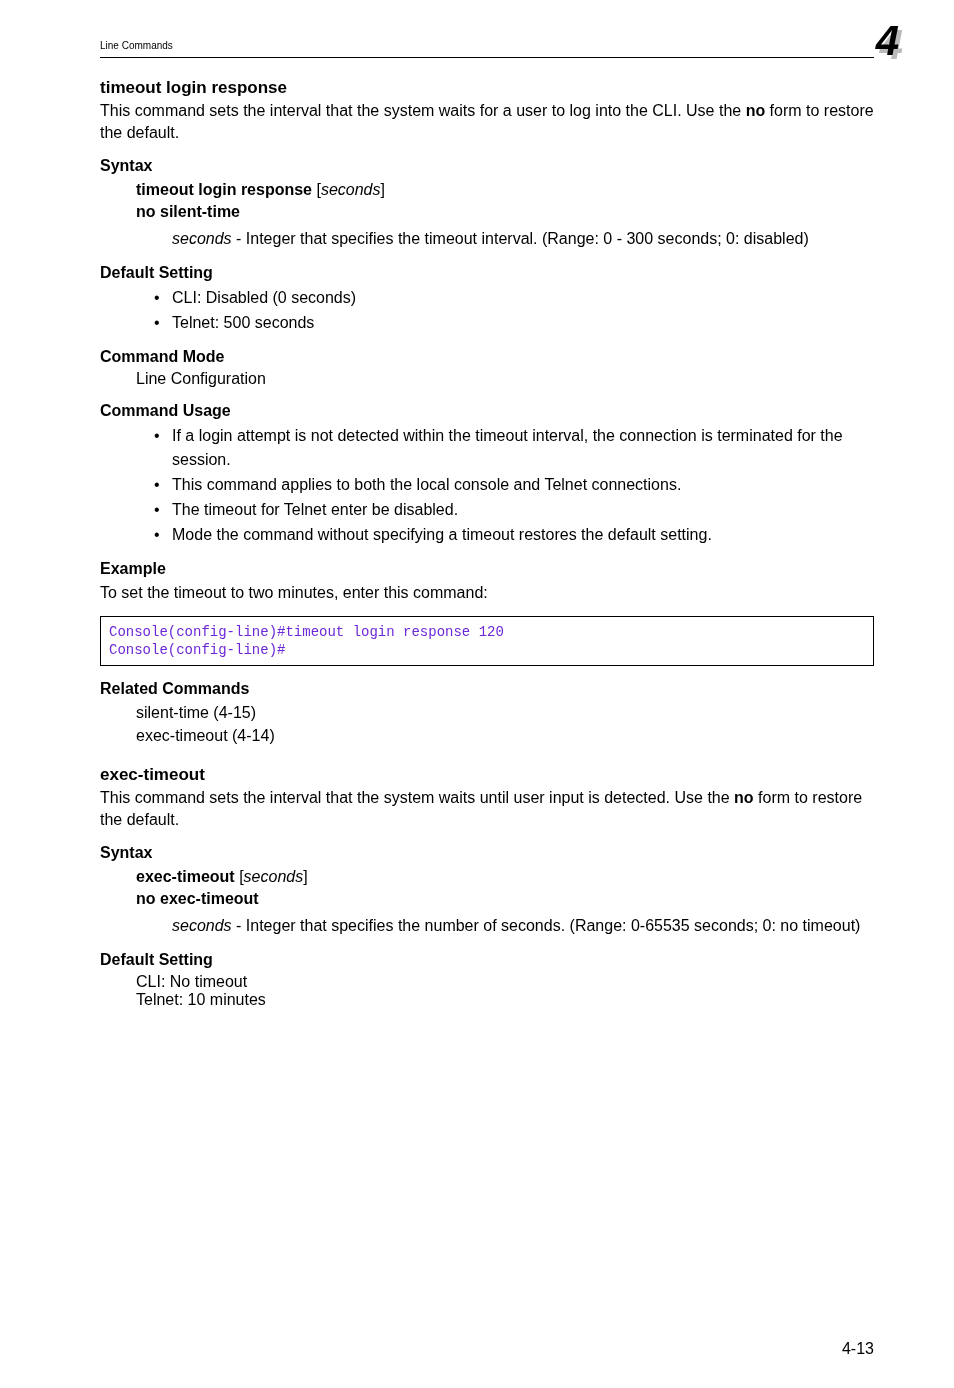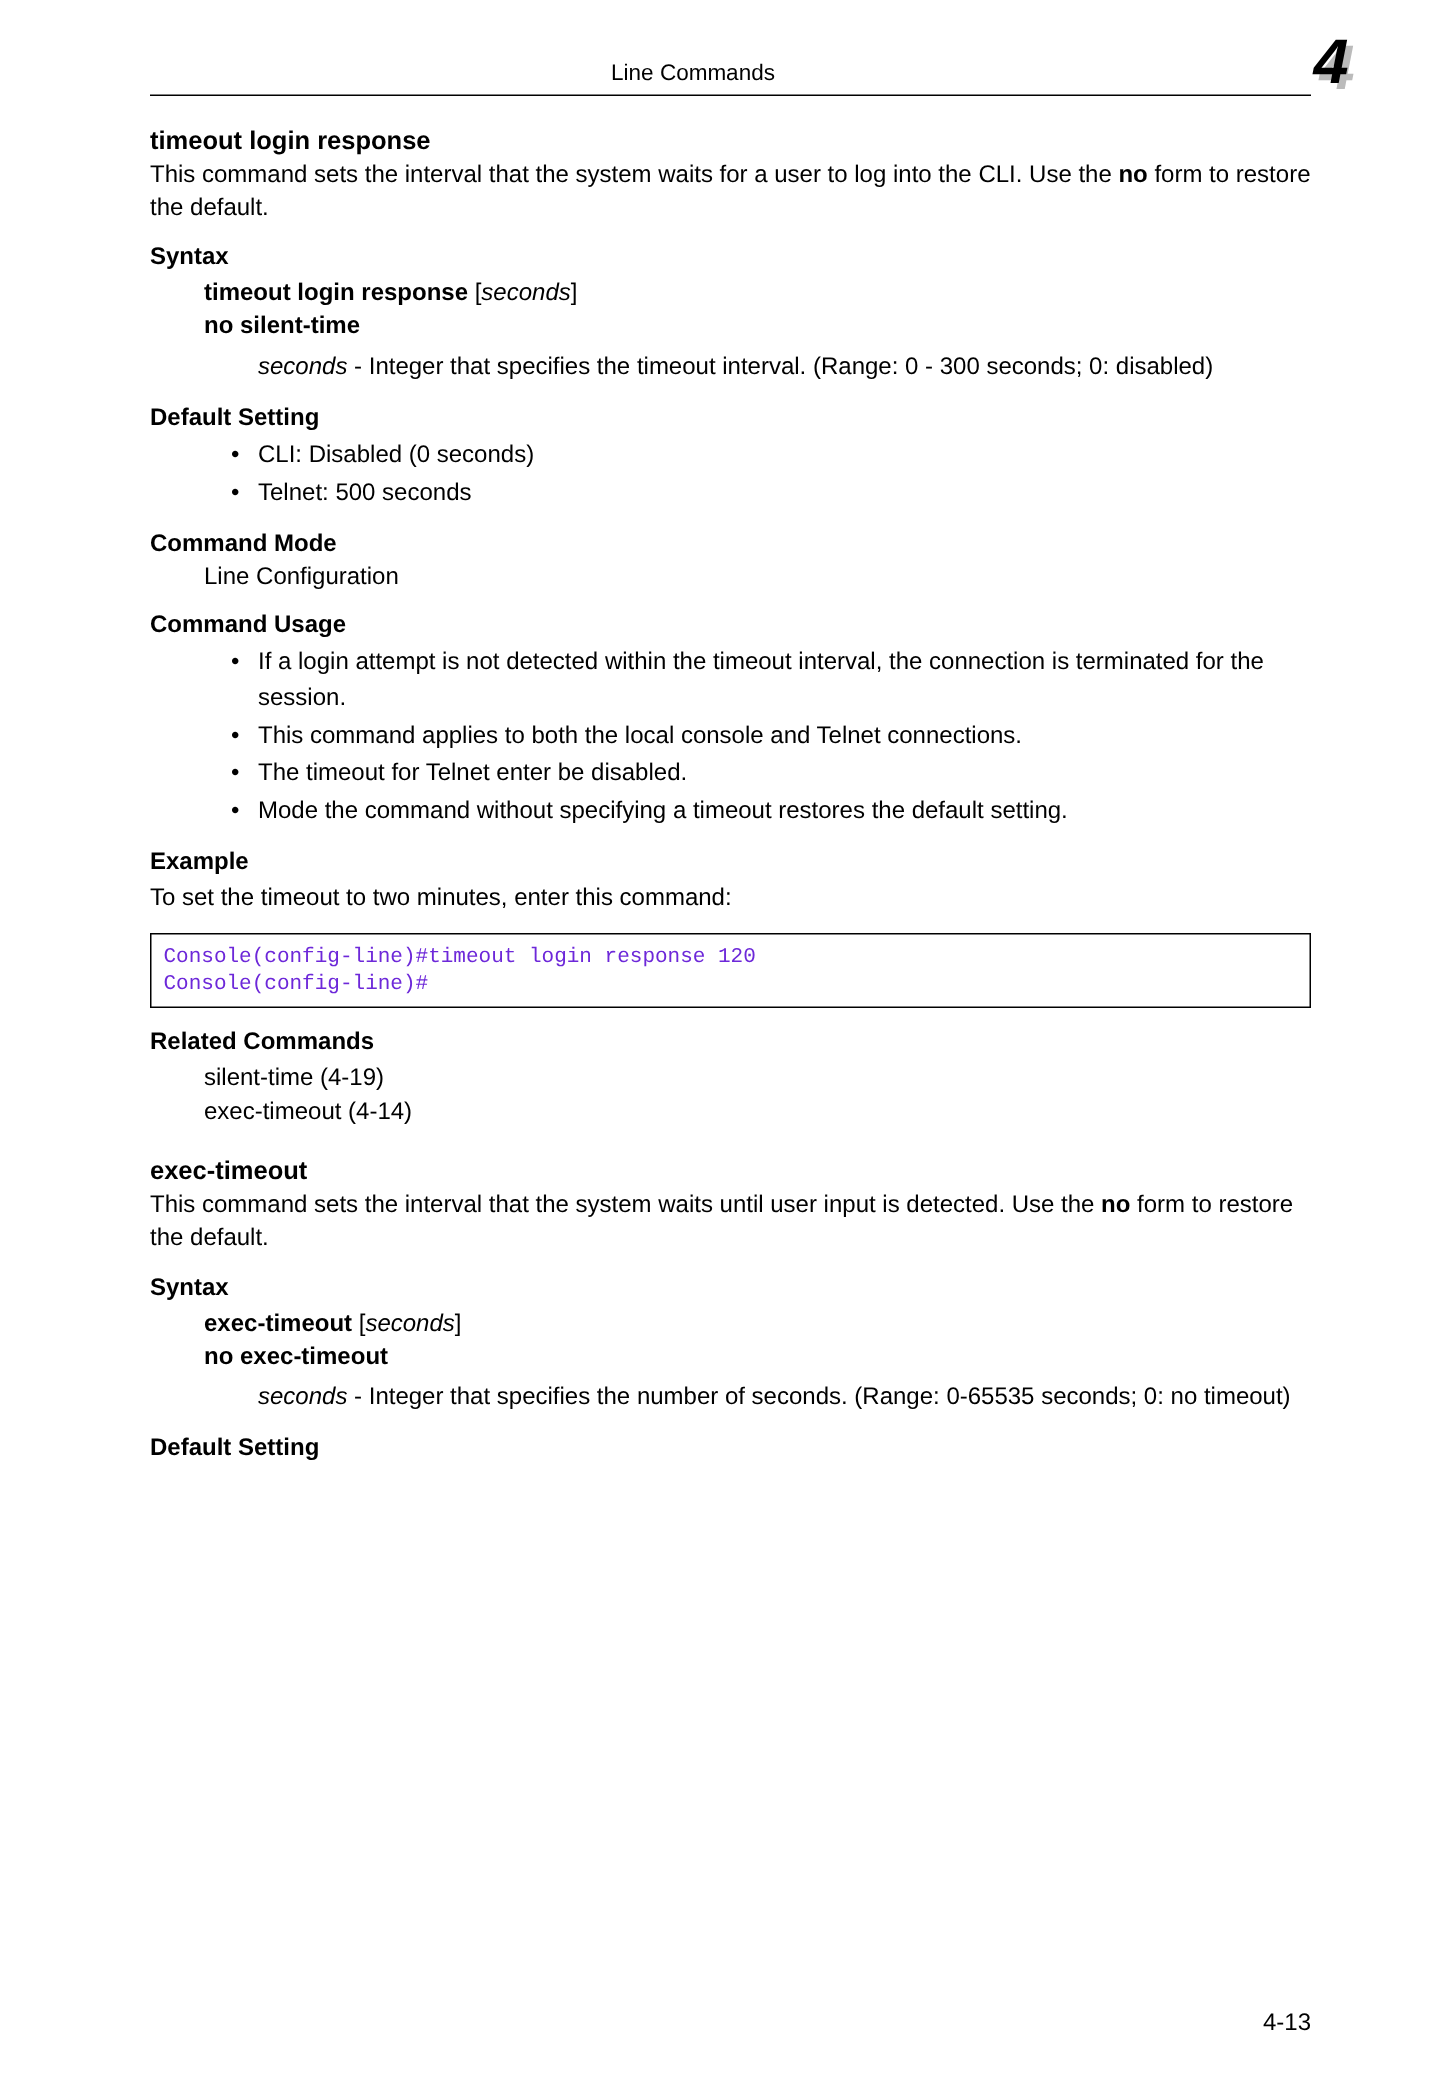--- a/index.html
+++ b/index.html
@@ -10,22 +10,22 @@
     background: #fff;
   }
   .page {
     width: 954px;
     min-height: 1388px;
     padding: 40px 80px 30px 100px;
     box-sizing: border-box;
     position: relative;
   }
   .header-right {
-    text-align: center;
-    font-size: 15px;
+    text-align: left;
+    font-size: 10px;
     margin-bottom: 6px;
     padding-right: 50px;
   }
   .chapter-num {
     position: absolute;
     top: 20px;
     right: 55px;
     font-family: "Arial Black", Arial, sans-serif;
     font-weight: 900;
     font-style: italic;
@@ -158,34 +158,38 @@
     <li>Mode the command without specifying a timeout restores the default setting.</li>
   </ul>
 
   <h4 class="sub-heading">Example</h4>
   <p class="body-text">To set the timeout to two minutes, enter this command:</p>
   <div class="example-box">Console(config-line)#timeout login response 120
 Console(config-line)#</div>
 
   <h4 class="sub-heading">Related Commands</h4>
   <div class="related">
-    <span>silent-time (4-19)</span><br>
+    <span>silent-time (4-15)</span><br>
     <span>exec-timeout (4-14)</span>
   </div>
 
   <h3 class="section-heading">exec-timeout</h3>
   <p class="body-text">
     <span>This command sets the interval that the system waits until user input is detected. Use the </span><b>no</b><span> form to restore the default.</span>
   </p>
 
   <h4 class="sub-heading">Syntax</h4>
   <div class="syntax-block">
     <b>exec-timeout</b><span> [</span><i>seconds</i><span>]</span><br>
     <b>no exec-timeout</b>
   </div>
   <div class="syntax-desc">
     <i>seconds</i><span> - Integer that specifies the number of seconds. (Range: 0-65535 seconds; 0: no timeout)</span>
   </div>
 
   <h4 class="sub-heading">Default Setting</h4>
+  <div class="cmd-mode">
+    <span>CLI: No timeout</span><br>
+    <span>Telnet: 10 minutes</span>
+  </div>
 
   <div class="footer-page">4-13</div>
 </div>
 
 </body></html>

